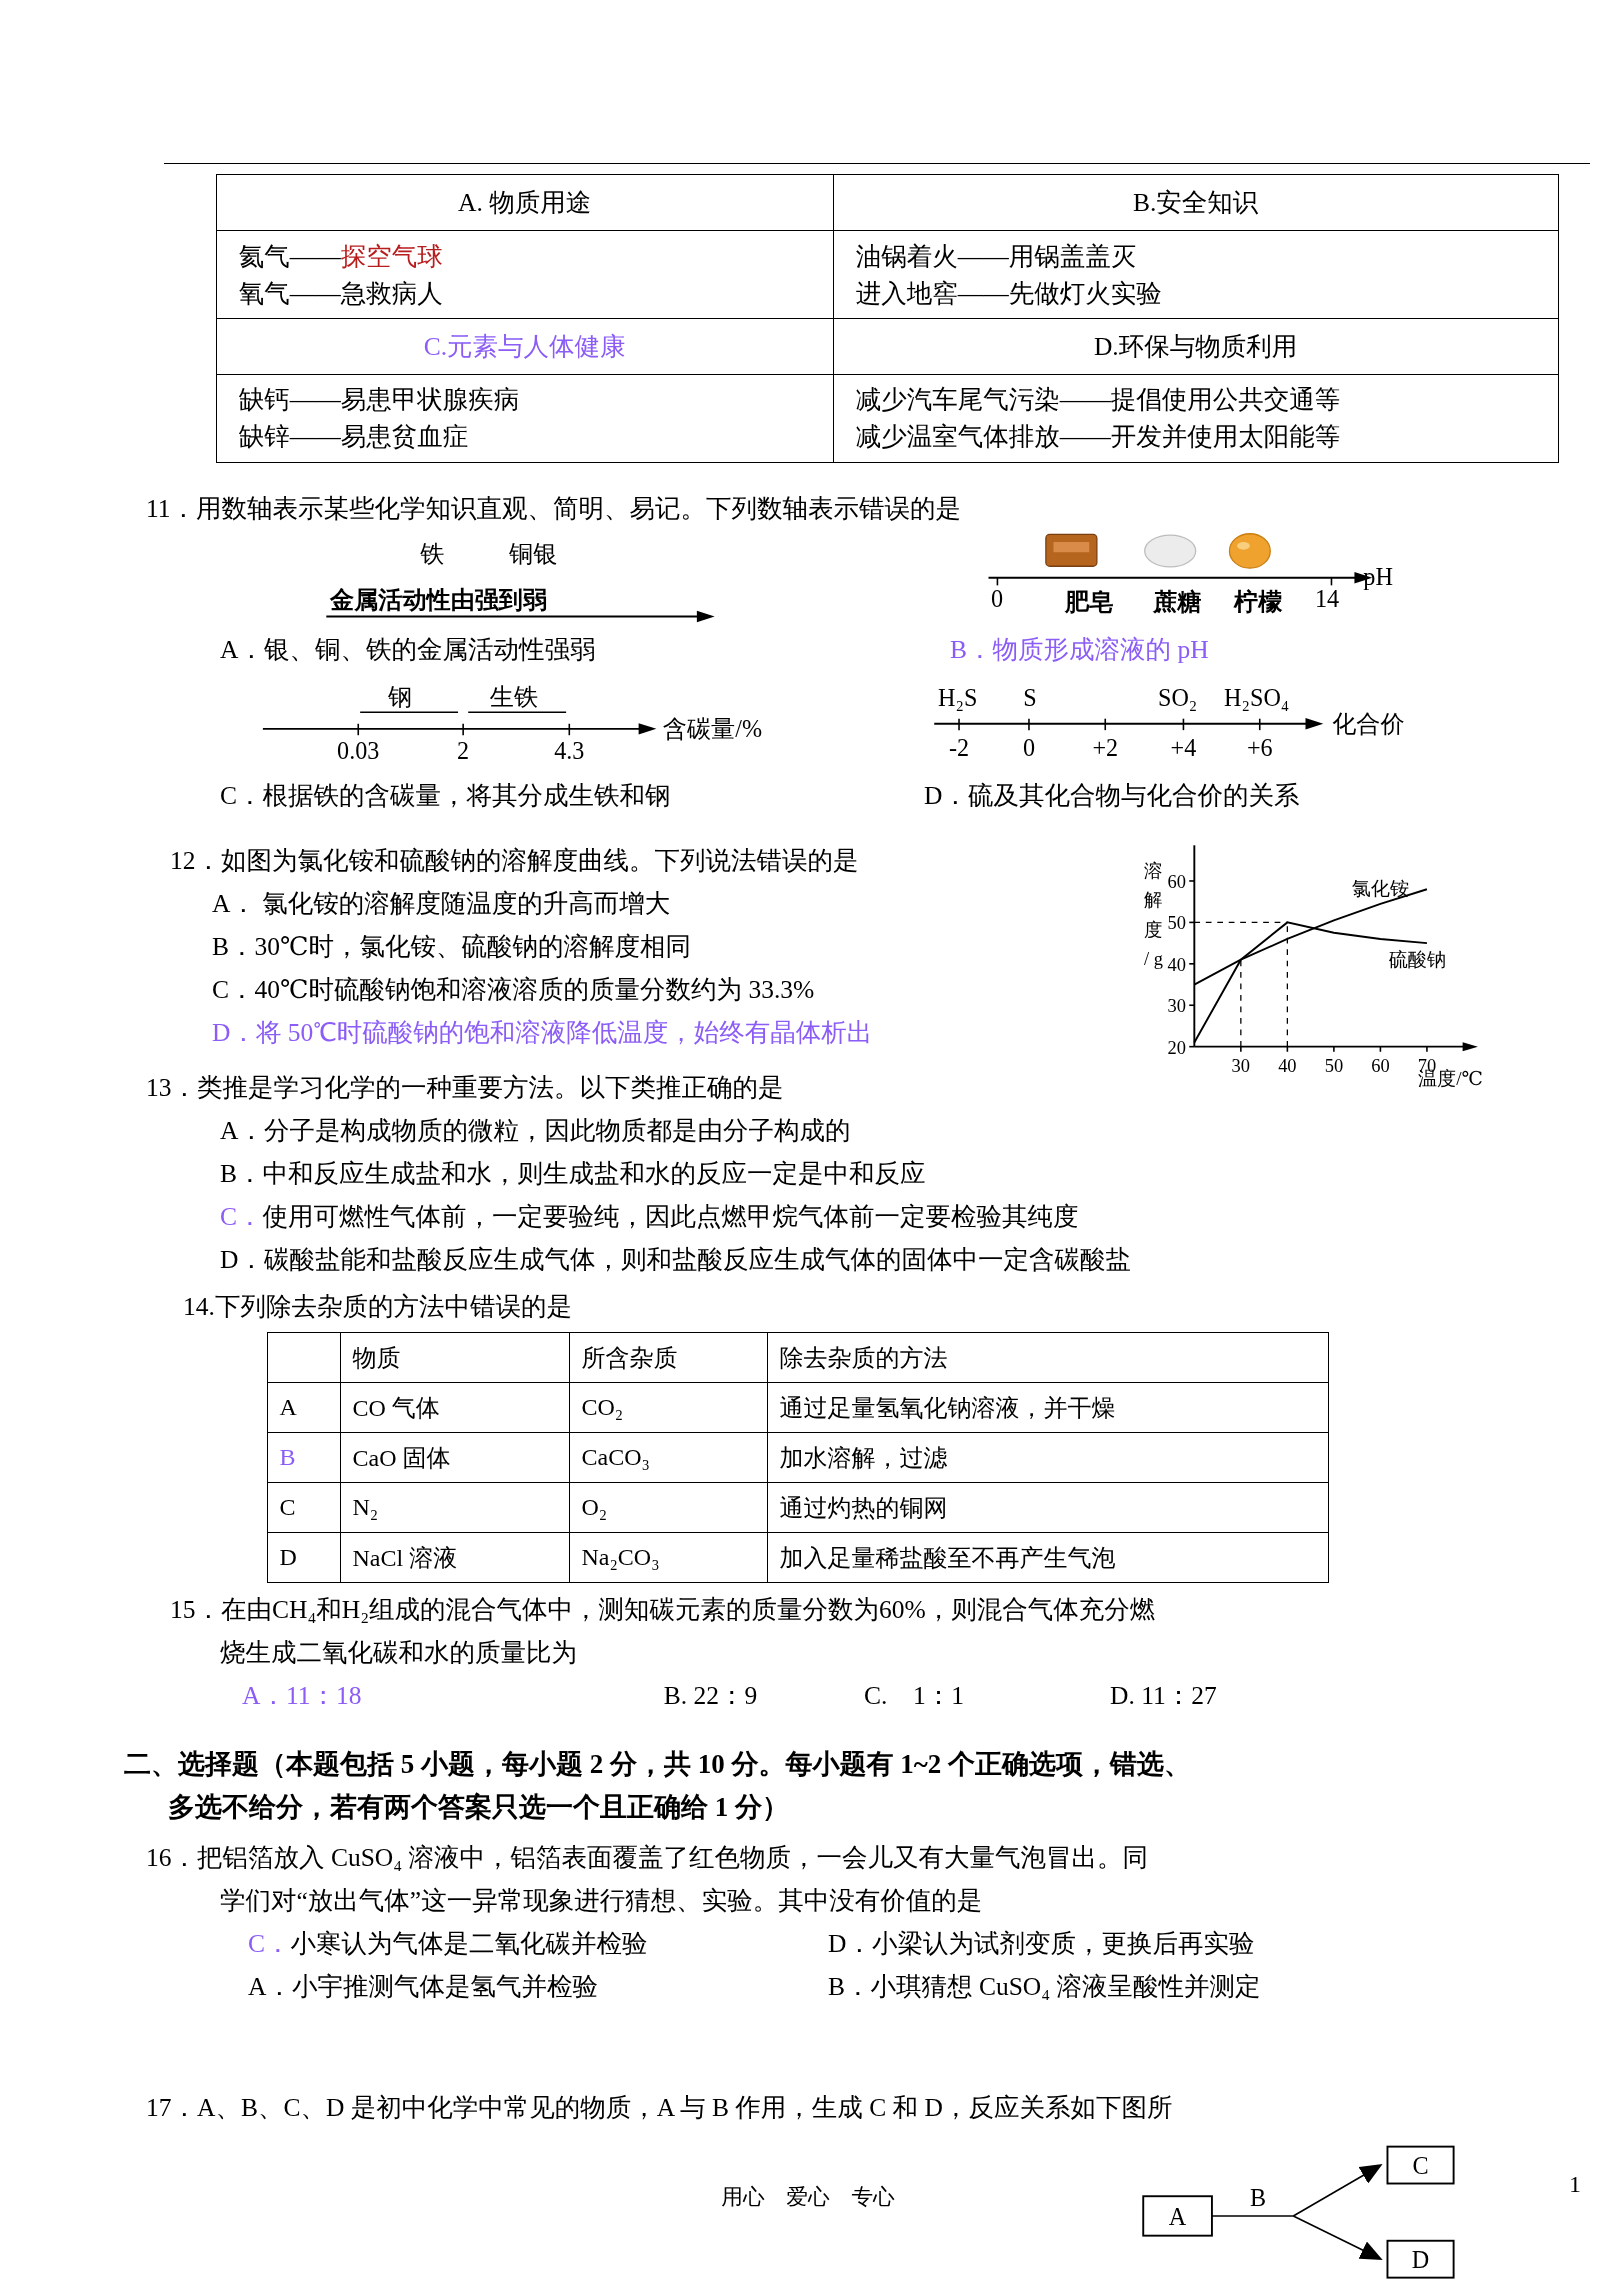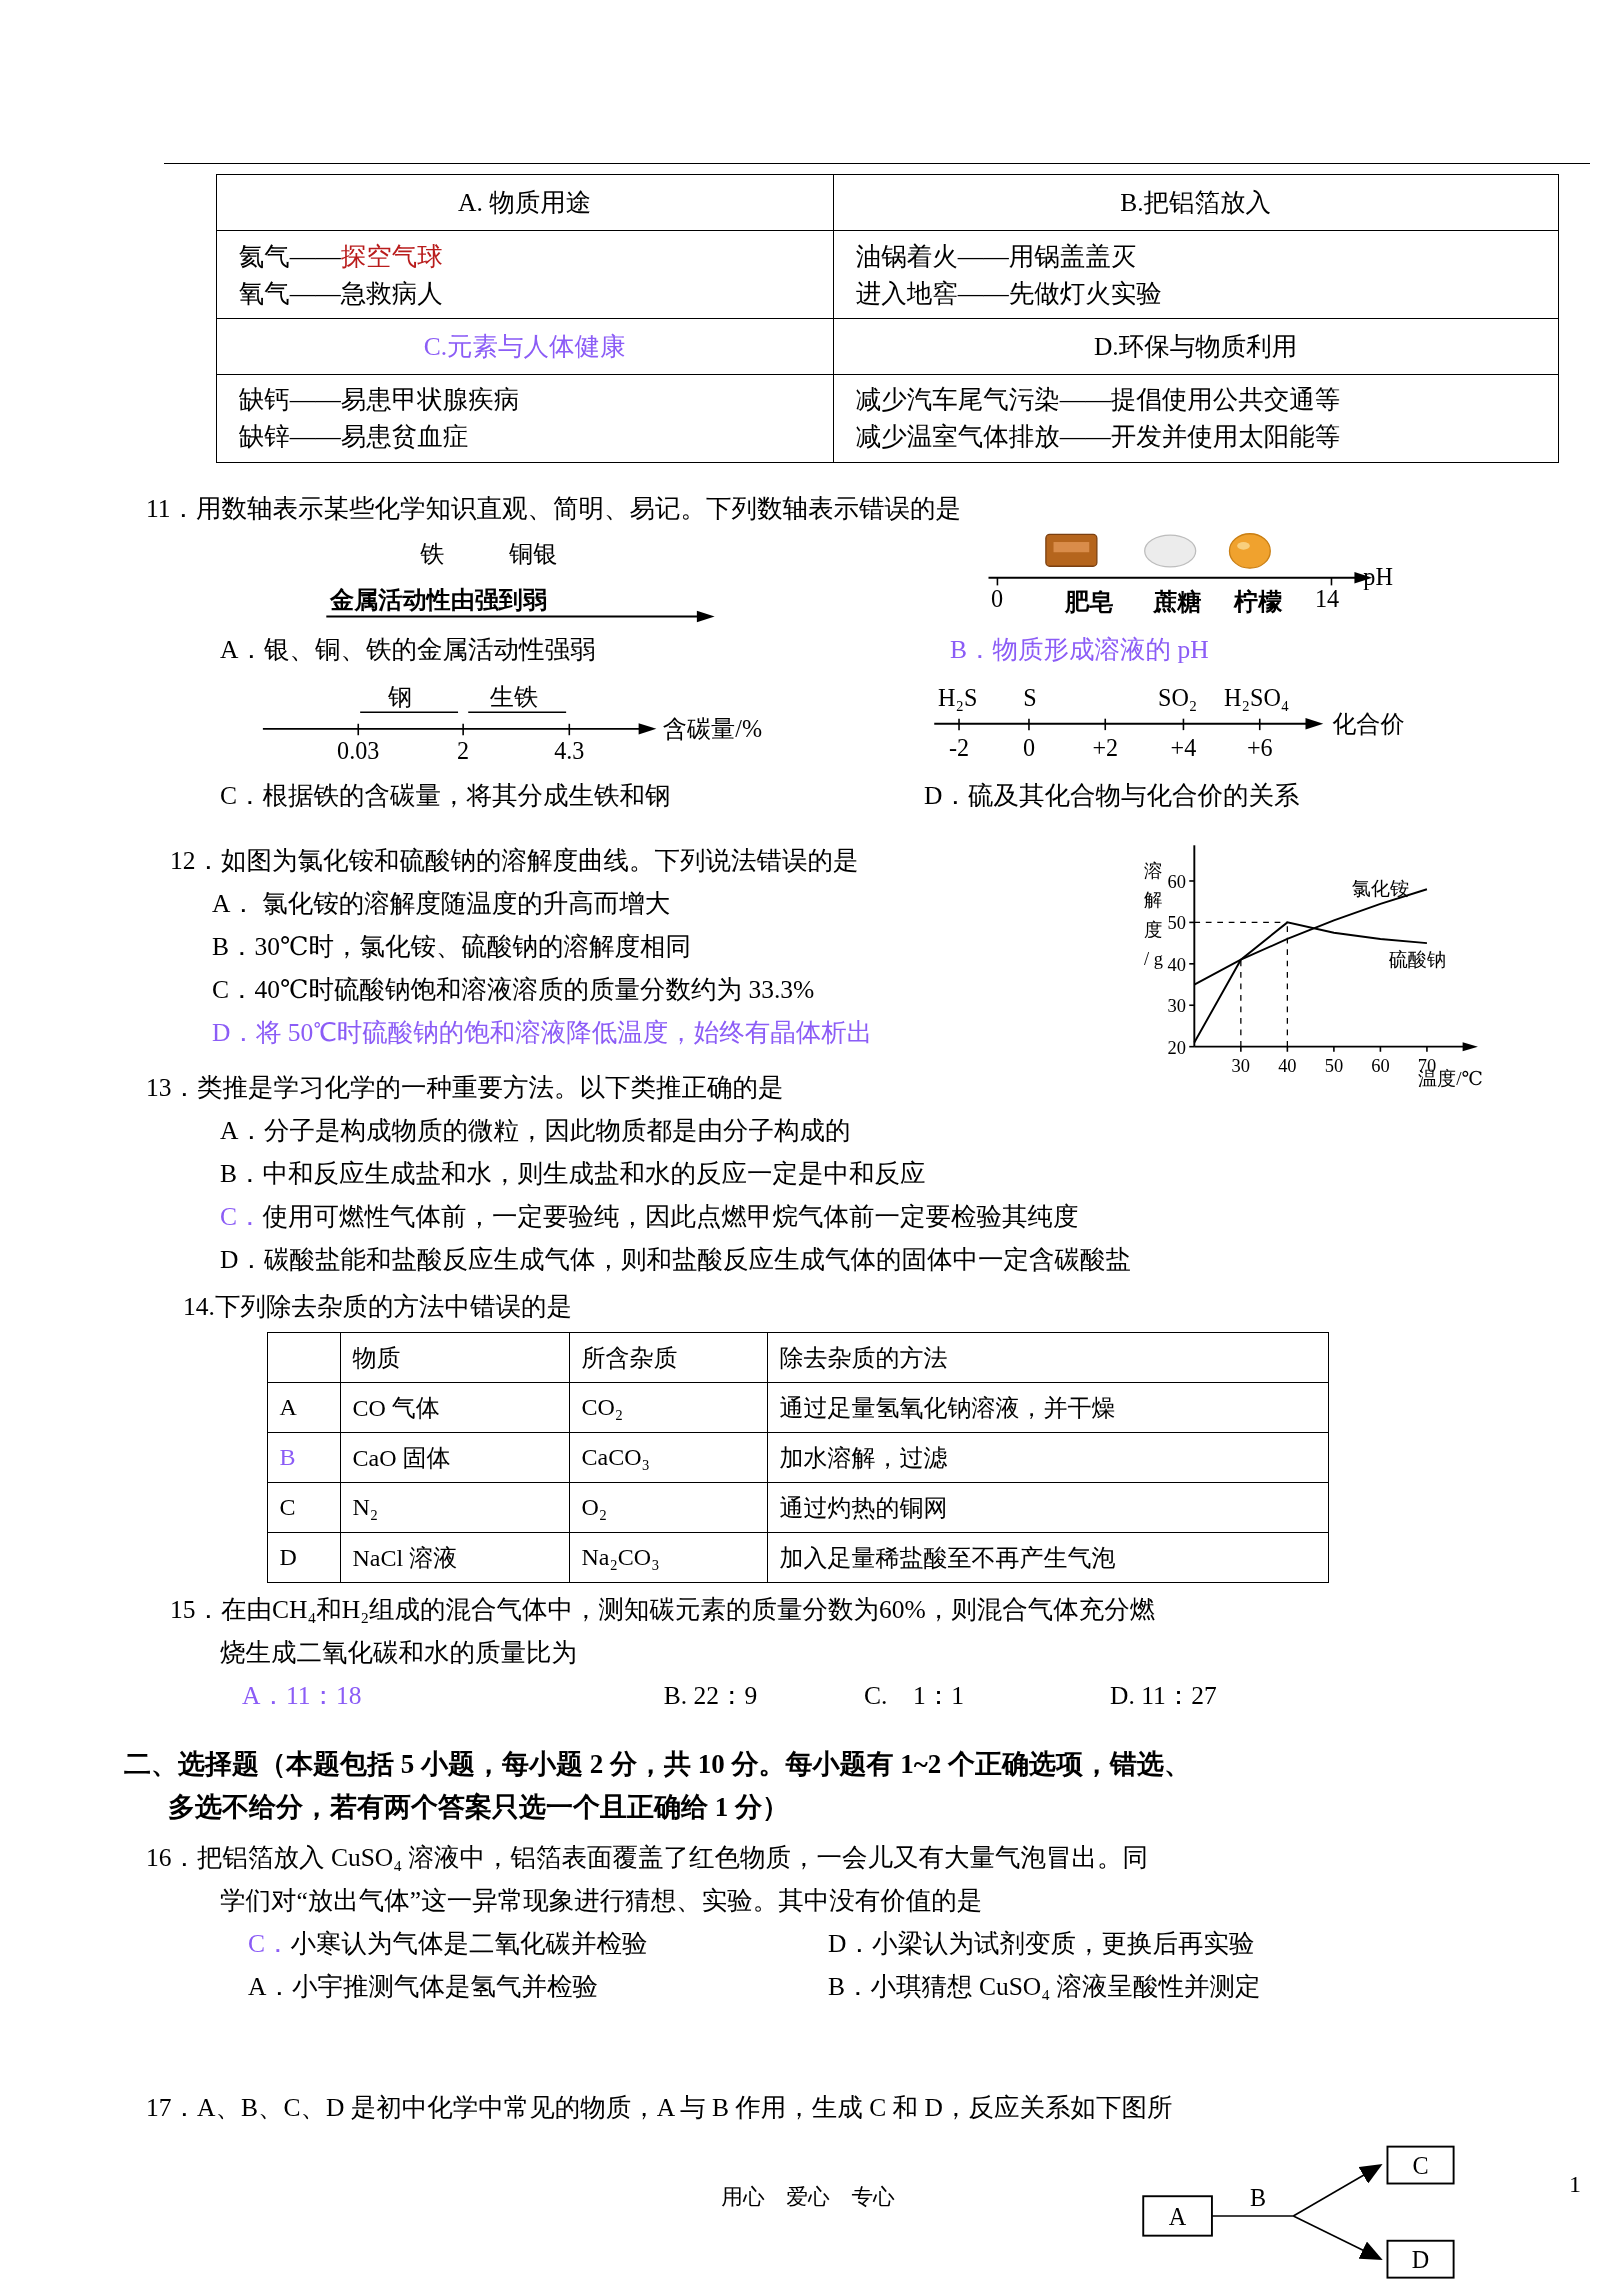--- a/index.html
+++ b/index.html
@@ -52,21 +52,21 @@
   <div class="topline"></div>
 
   <table class="t1">
     <colgroup>
         <col class="c1">
         <col class="c2">
       </colgroup>
     <tbody>
         <tr>
       <td class="hdr">A. 物质用途</td>
-      <td class="hdr">B.把铝箔放入</td>
+      <td class="hdr">B.安全知识</td>
     </tr>
     <tr>
       <td>
         <div><span>氦气——</span><span class="blue">探空气球</span></div>
         <div>氧气——急救病人</div>
       </td>
       <td>
         <div>油锅着火——用锅盖盖灭</div>
         <div>进入地窖——先做灯火实验</div>
       </td>

